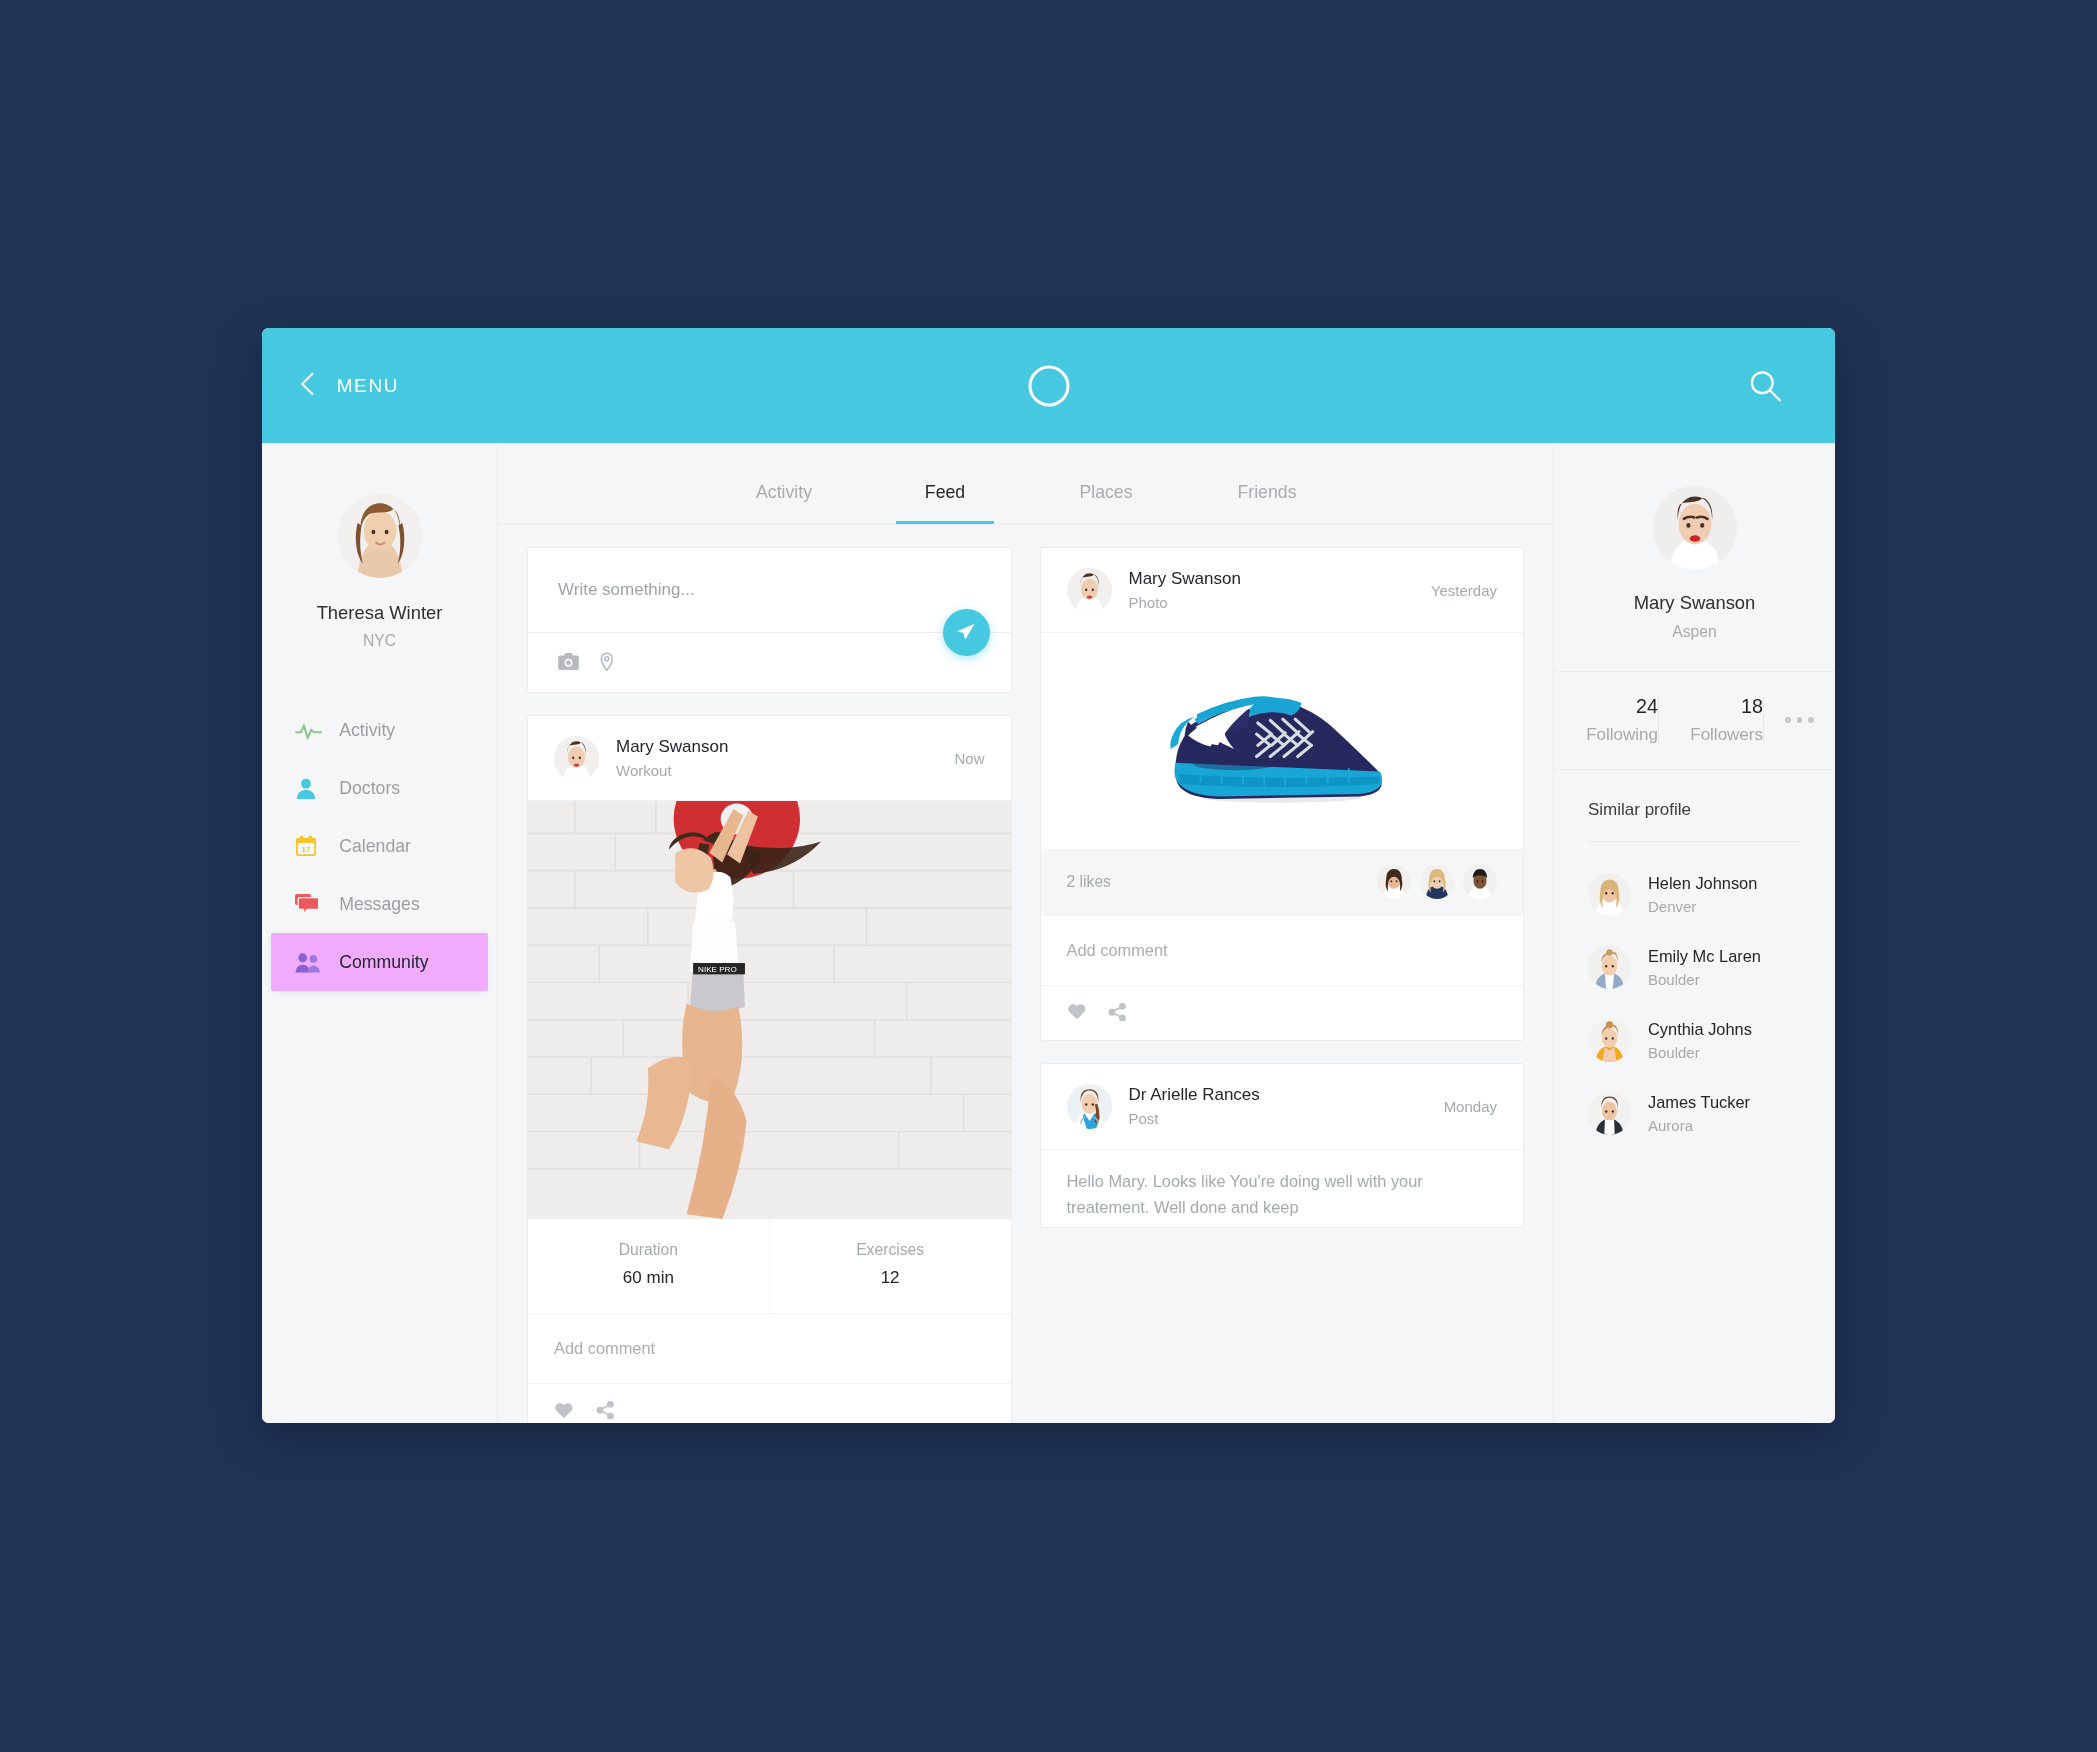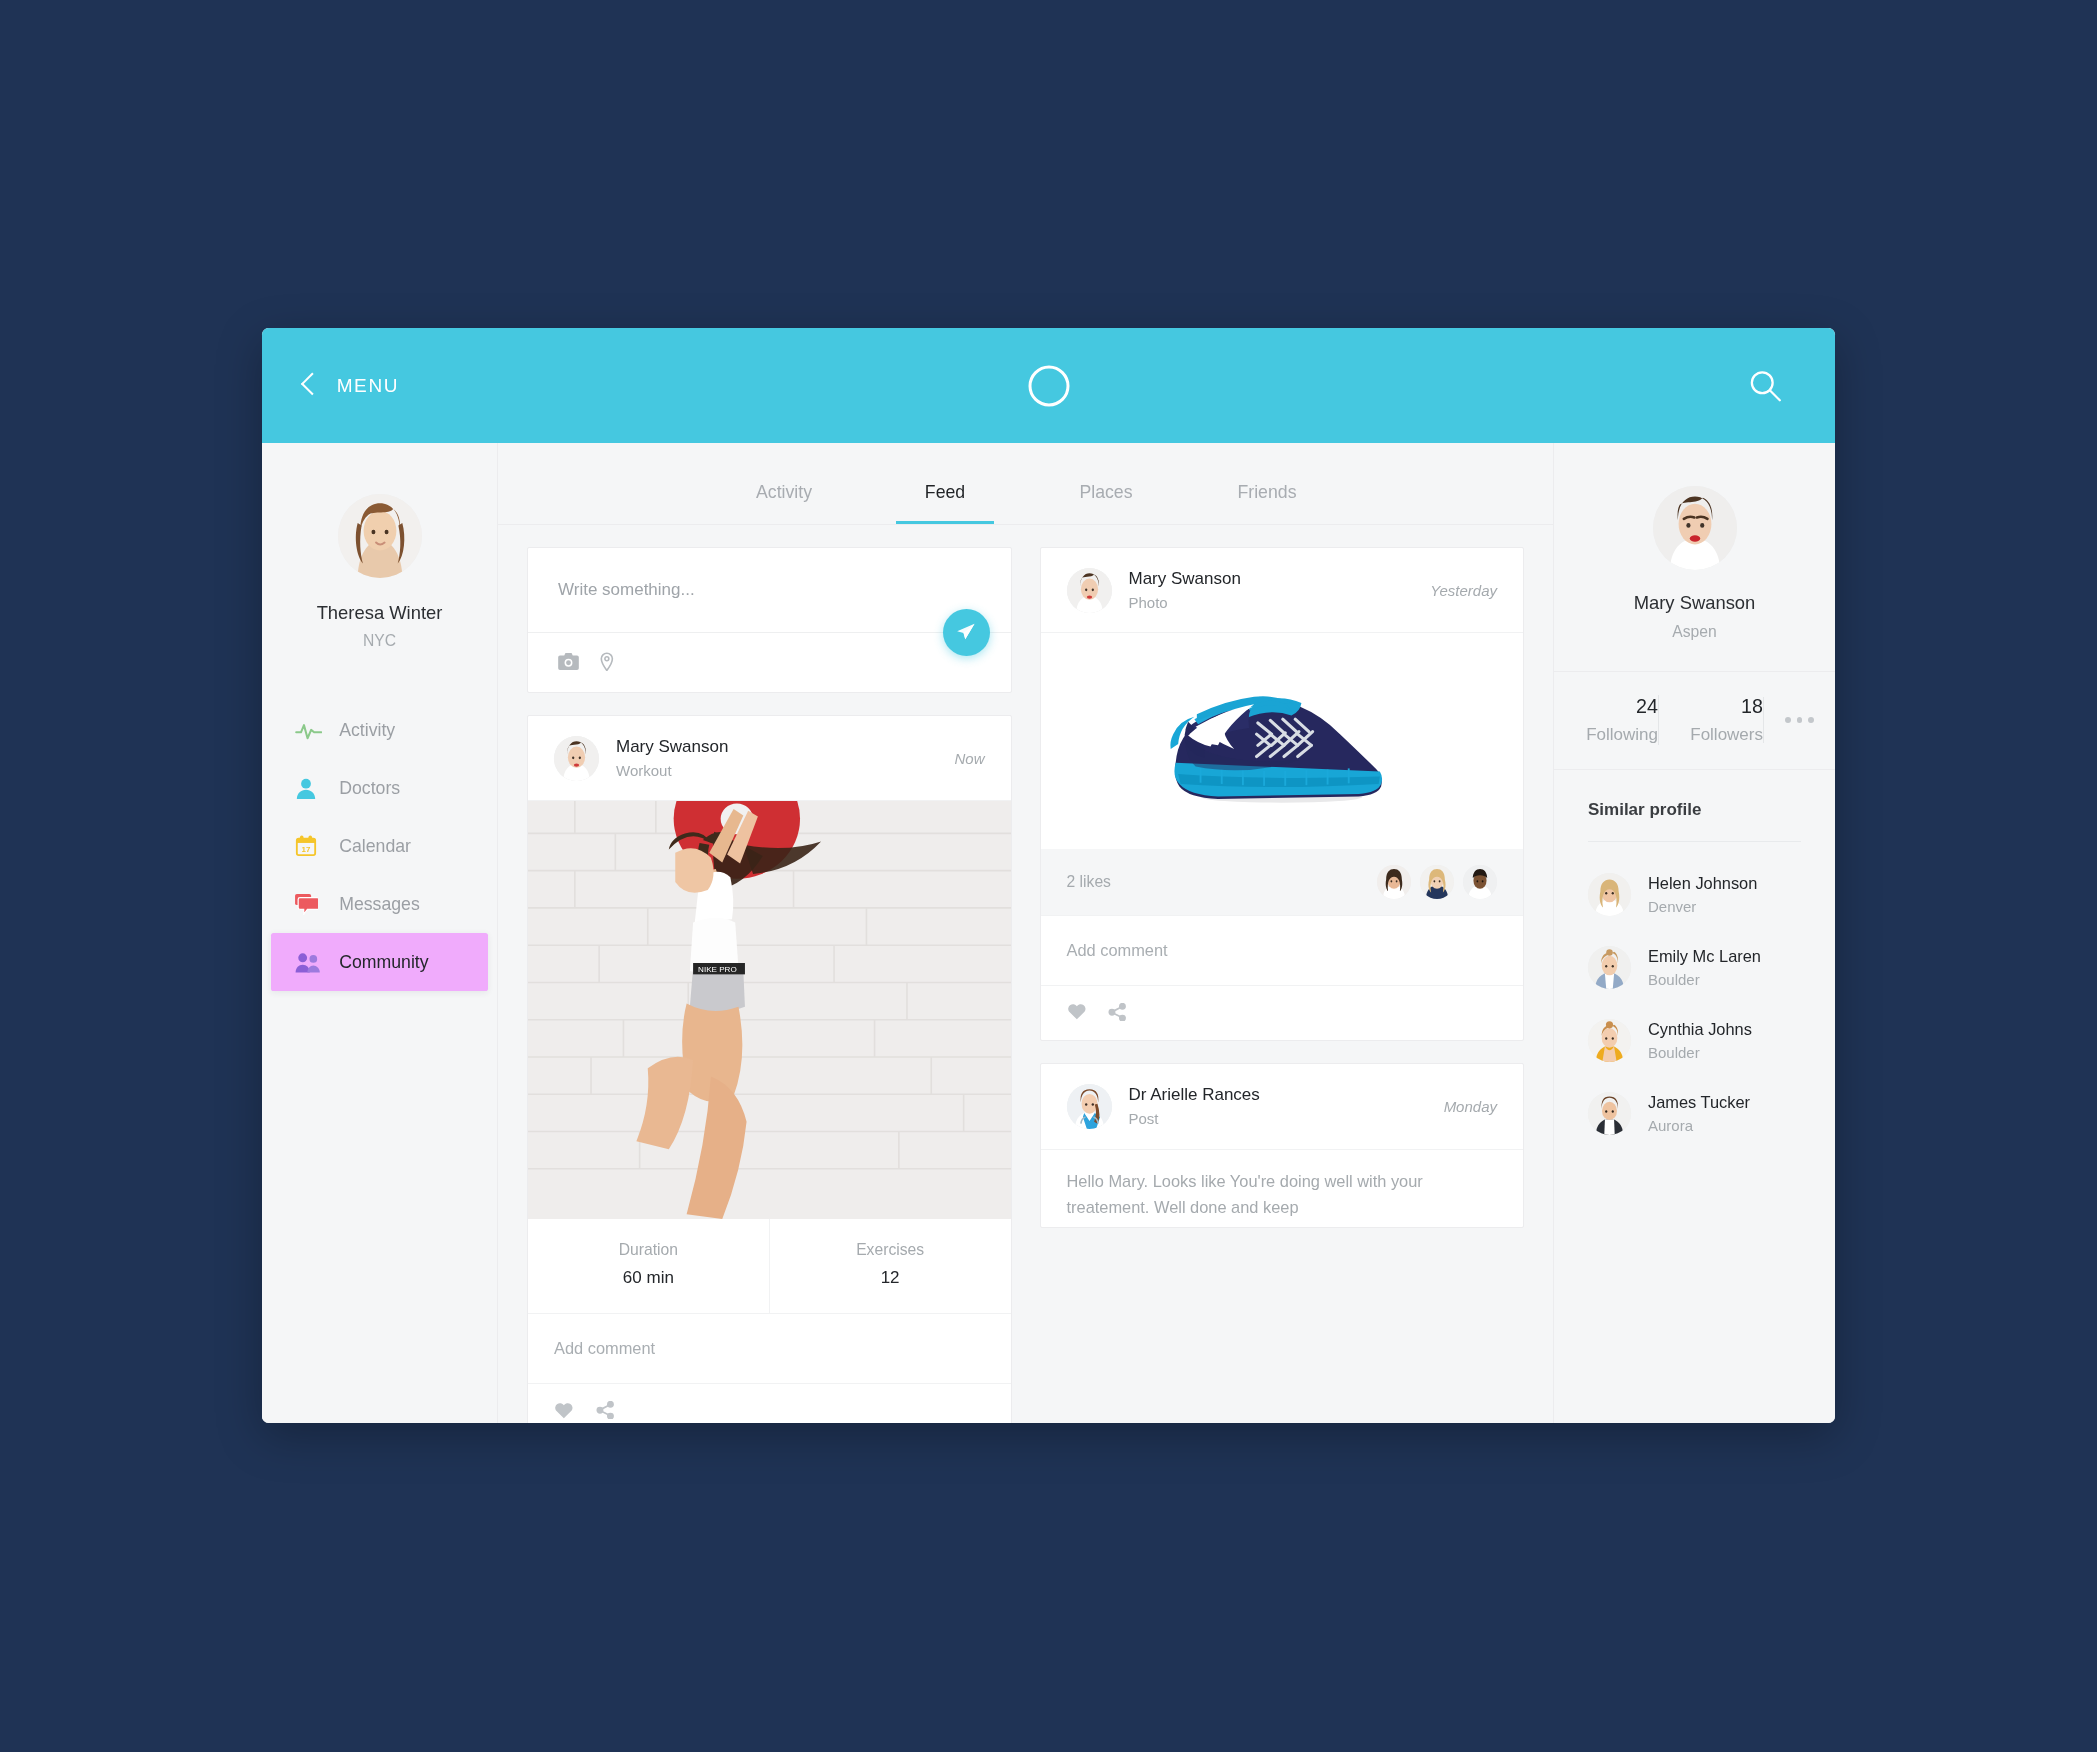--- a/index.html
+++ b/index.html
@@ -110,21 +110,21 @@
   .compose-bottom {
     height: 60px; border-top: 0.7px solid #eeeff0;
     display: flex; align-items: center; gap: 19.7px; padding: 0 30px;
   }
 
   .post-head { display: flex; align-items: center; padding: 19.7px 26px; border-bottom: 0.7px solid #f1f2f3; }
   .avatar-sm { width: 45px; height: 45px; border-radius: 50%; overflow: hidden; background: #eceeef; flex: none; }
   .post-meta { margin-left: 17px; flex: 1; min-width: 0; }
   .post-author { font-size: 17px; color: #23262a; }
   .post-type { font-size: 15px; color: #a5aaae; margin-top: 5.2px; }
-  .post-time { font-size: 15px; color: #a5aaae; white-space: nowrap; font-style: italic; }
+  .post-time { font-size: 15px; color: #a5aaae; white-space: nowrap; }
 
   .photo-wrap { width: 100%; height: 418px; overflow: hidden; background: #efeff0; }
   .photo-wrap svg { display: block; width: 100%; height: 100%; }
 
   .stats-row { display: flex; border-bottom: 0.7px solid #f1f2f3; }
   .stat { flex: 1; text-align: center; padding: 22px 0 25px; }
   .stat + .stat { border-left: 0.7px solid #f1f2f3; }
   .stat-label { font-size: 15.7px; color: #a5aaae; }
   .stat-value { font-size: 17px; color: #23262a; margin-top: 8.5px; }
 
@@ -148,21 +148,21 @@
 
   .rp-stats { display: flex; align-items: center; height: 98px; border-bottom: 0.7px solid #ececee; }
   .rp-stat { flex: 1; text-align: right; }
   .rp-stat + .rp-stat, .rp-more { border-left: 0.7px solid #e4e6e8; }
   .rp-stat-value { font-size: 19.7px; color: #23262a; }
   .rp-stat-label { font-size: 17px; color: #a5aaae; margin-top: 6.6px; }
   .rp-more { width: 72px; display: flex; align-items: center; justify-content: center; height: 46px; }
   .dots { display: flex; gap: 5.2px; }
   .dots i { width: 5.9px; height: 5.9px; border-radius: 50%; background: #c3c7cb; display: block; }
 
-  .rp-similar-title { padding: 30px 34px 21px; font-size: 17px; color: #3a3d41; font-weight: bold; }
+  .rp-similar-title { padding: 30px 34px 21px; font-size: 17px; color: #3a3d41; }
   .rp-divider { height: 0.7px; background: #e8eaec; margin: 0 34px; }
   .rp-list { padding: 17px 34px 0; }
   .rp-item { display: flex; align-items: center; padding: 15px 0; }
   .rp-item-text { margin-left: 17px; }
   .rp-item-name { font-size: 16.4px; color: #23262a; }
   .rp-item-city { font-size: 15px; color: #a5aaae; margin-top: 5.2px; }
 </style>
 </head>
 <body>
 

